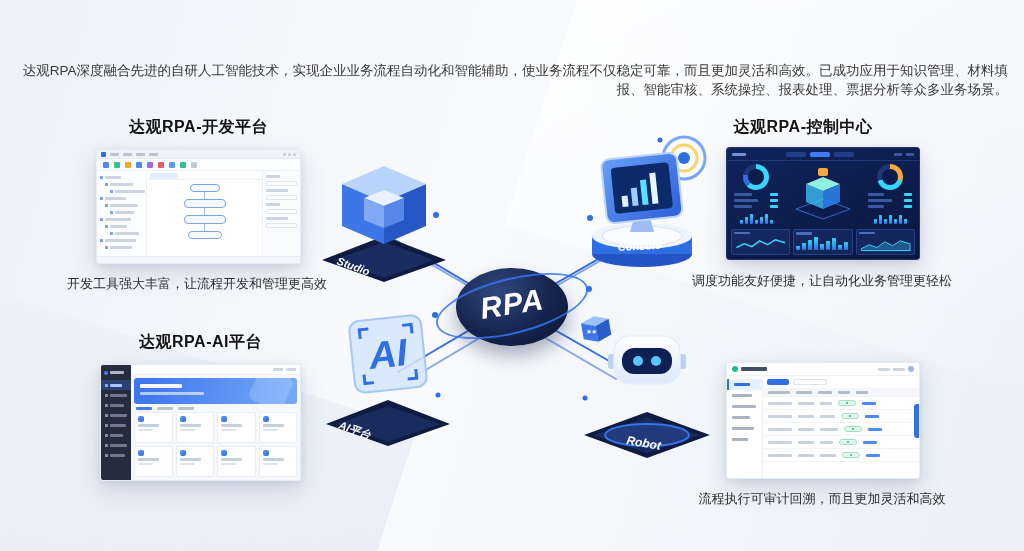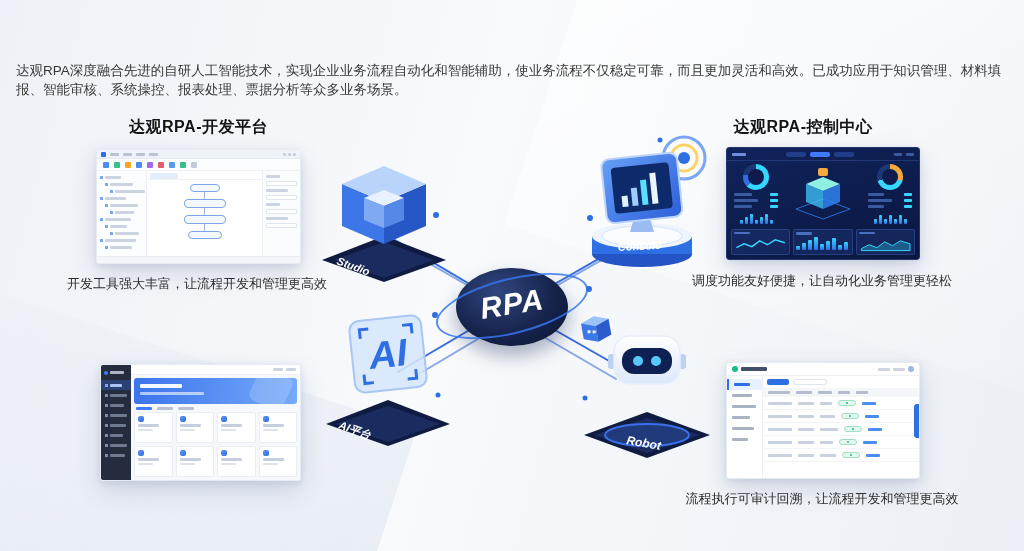--- a/index.html
+++ b/index.html
@@ -9,21 +9,21 @@
         background:linear-gradient(105deg,#eef1f7 0%,#f8fafc 45%,#ecf0f6 100%)}
   .bg-deco1{position:absolute;right:-150px;top:-90px;width:620px;height:420px;
         background:linear-gradient(135deg,rgba(255,255,255,.85),rgba(255,255,255,0));transform:rotate(18deg)}
   .bg-deco2{position:absolute;left:-140px;bottom:-110px;width:520px;height:320px;
         background:linear-gradient(315deg,rgba(213,222,237,.55),rgba(255,255,255,0));transform:rotate(18deg)}
 
   
   .main-title{position:absolute;top:22px;left:0;width:100%;text-align:center;
         font-size:25px;font-weight:700;color:#1a1a1a;letter-spacing:1.5px}
   .main-subtitle{position:absolute;top:61px;left:50%;transform:translateX(-50%);width:992px;
-        font-size:13.5px;line-height:19px;color:#383838;text-align:left}
+        font-size:13.5px;line-height:19px;color:#383838;text-align:right}
   .sec-title{position:absolute;font-size:16px;font-weight:700;color:#141414;text-align:center;letter-spacing:.5px}
   .t-dev{left:96px;top:117px;width:205px}
   .t-ctl{left:706px;top:117px;width:194px}
   .t-ai{left:100px;top:332px;width:201px}
   .t-robot{left:726px;top:331px;width:194px}
   .sec-caption{position:absolute;font-size:13px;color:#2d2d2d;text-align:center;line-height:19px}
   .cap-dev{left:27px;top:274px;width:340px}
   .cap-ctl{left:652px;top:271px;width:340px}
   .cap-ai{left:66px;top:489px;width:268px}
   .cap-robot{left:652px;top:489px;width:340px}
@@ -165,24 +165,25 @@
 <body>
 
 <div class="page">
   <div class="bg-deco1"></div>
   <div class="bg-deco2"></div>
 
   <div class="main-subtitle">达观RPA深度融合先进的自研人工智能技术，实现企业业务流程自动化和智能辅助，使业务流程不仅稳定可靠，而且更加灵活和高效。已成功应用于知识管理、材料填报、智能审核、系统操控、报表处理、票据分析等众多业务场景。</div>
 
   <div class="sec-title t-dev">达观RPA-开发平台</div>
   <div class="sec-title t-ctl">达观RPA-控制中心</div>
+  <div class="sec-title t-ai">达观RPA-AI平台</div>
 
   <div class="sec-caption cap-dev">开发工具强大丰富，让流程开发和管理更高效</div>
   <div class="sec-caption cap-ctl">调度功能友好便捷，让自动化业务管理更轻松</div>
-  <div class="sec-caption cap-robot">流程执行可审计回溯，让流程开发和管理更高效</div>
+  <div class="sec-caption cap-robot">流程执行可审计回溯，而且更加灵活和高效</div>
 
   <svg class="net" width="1024" height="551">
     <g stroke="#2c63d8" stroke-width="2" stroke-linecap="round" fill="none">
       <path d="M478 289 L395 240" opacity=".95"></path>
       <path d="M488 297 L404 249" opacity=".55"></path>
       <path d="M546 289 L628 242" opacity=".95"></path>
       <path d="M537 297 L619 250" opacity=".55"></path>
       <path d="M478 325 L398 372" opacity=".95"></path>
       <path d="M488 333 L407 381" opacity=".55"></path>
       <path d="M546 325 L625 370" opacity=".95"></path>

